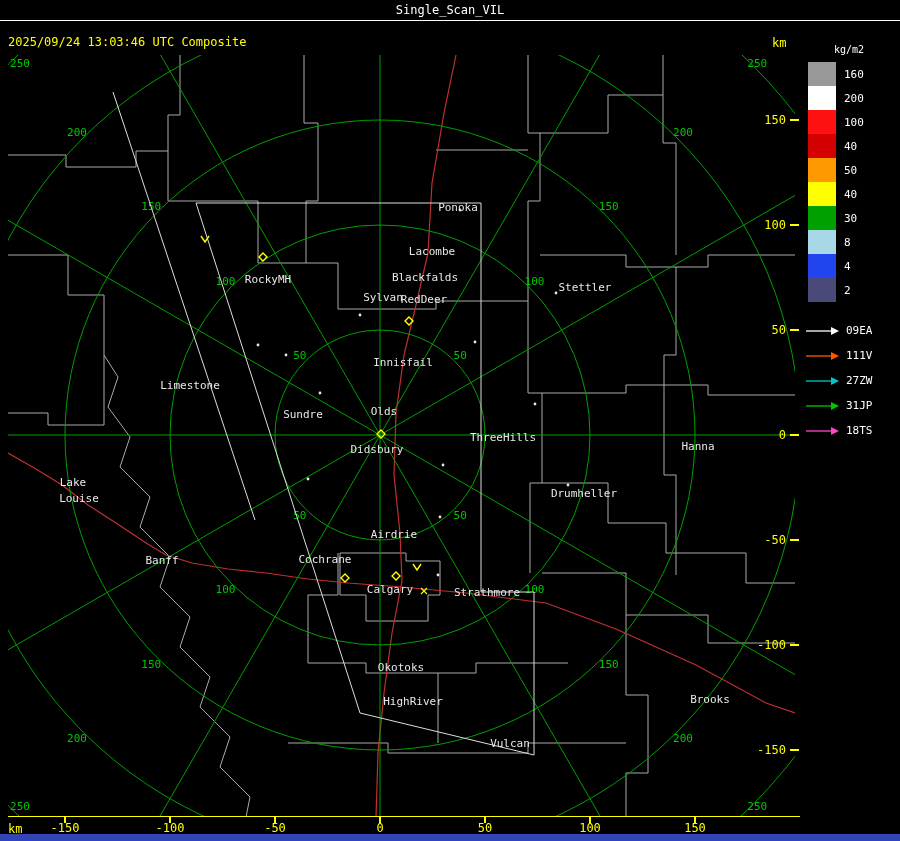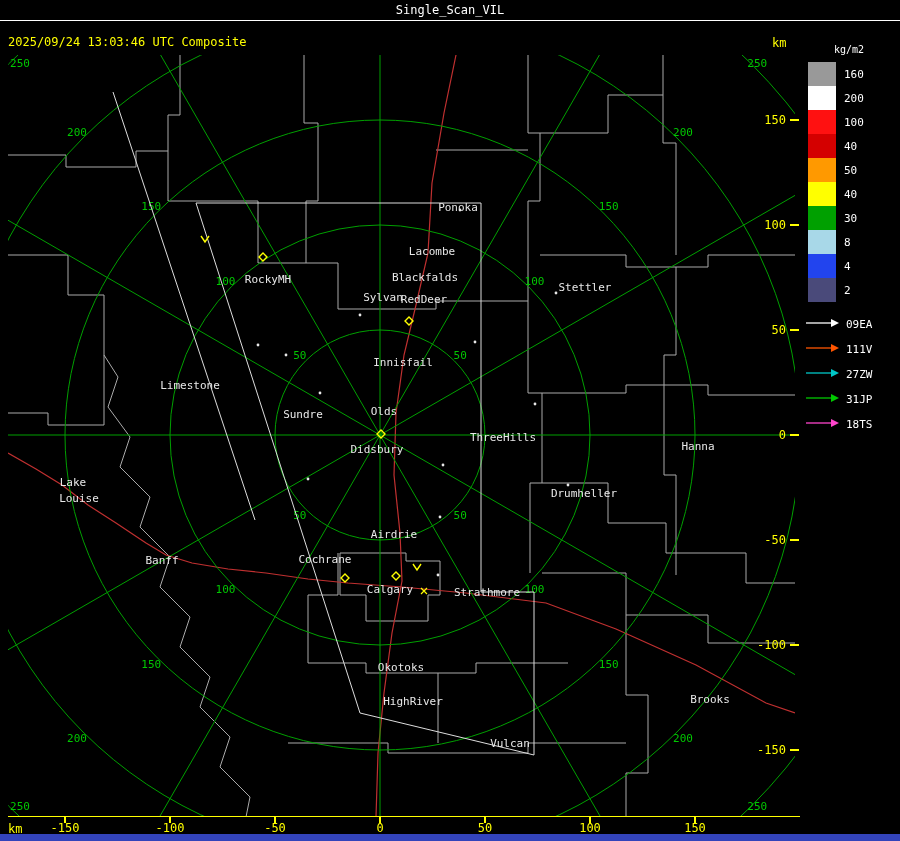--- a/index.html
+++ b/index.html
@@ -17,21 +17,21 @@
   .x-axis-line { position:absolute; left:8px; top:816px; width:792px; height:1px; background:#ff0; }
   #x-axis .xtick-label { position:absolute; width:44px; text-align:center; color:#ff0; font-size:12px; line-height:12px; top:822px; }
   #x-axis .xtick-dash  { position:absolute; width:2px; height:6px; background:#ff0; top:817px; }
   .x-unit { position:absolute; left:8px; top:822px; color:#ff0; font-size:12px; }
   .cb-unit { position:absolute; left:834px; top:44px; color:#fff; font-size:10px; }
   #colorbar { position:absolute; left:808px; top:62px; width:90px; }
   .cb-row { display:flex; height:24px; align-items:center; }
   .cb-swatch { width:28px; height:24px; }
   .cb-label { margin-left:8px; color:#fff; font-size:11px; }
   #site-legend { position:absolute; left:806px; top:318px; width:92px; }
-  .leg-row { display:flex; height:25px; }
+  .leg-row { display:flex; height:25px; align-items:center; }
   .leg-label { margin-left:6px; color:#fff; font-size:11px; }
   .bottom-strip { position:absolute; left:0; top:834px; width:900px; height:7px; }
 </style>
 </head>
 <body>
 
 <div class="app">
 
   <div class="titlebar">
     <span>Single_Scan_VIL</span>

